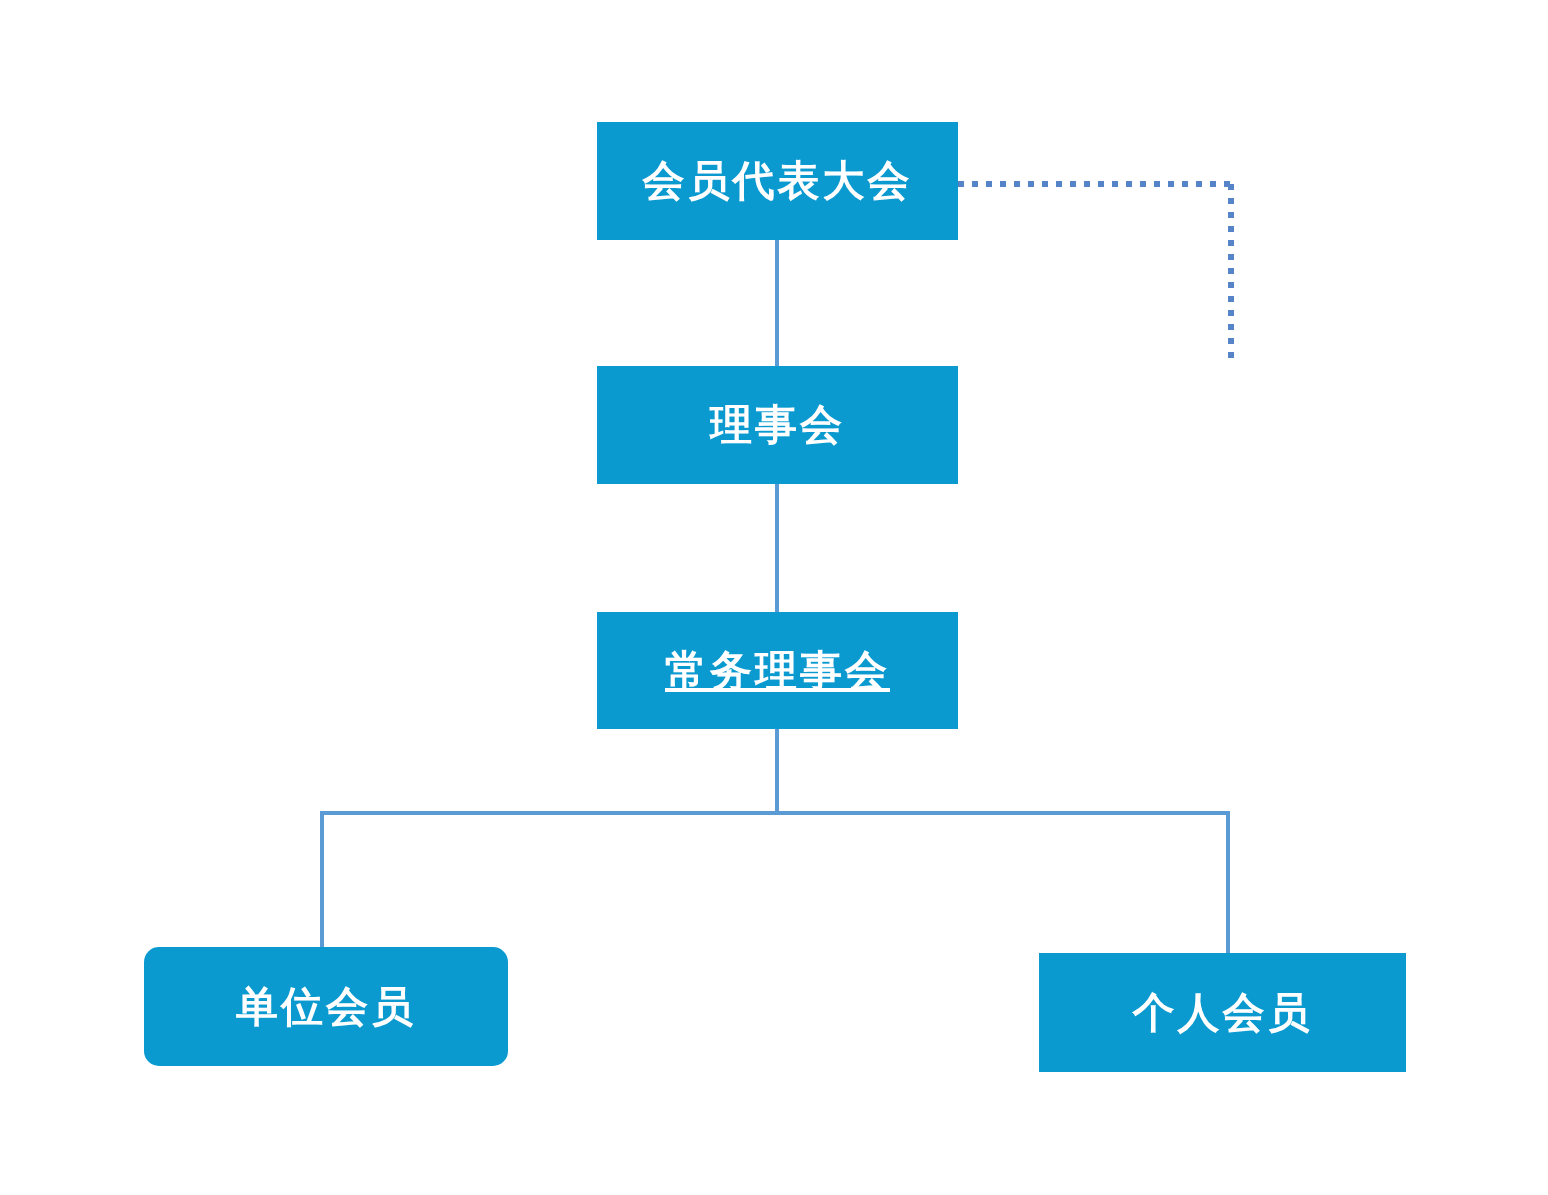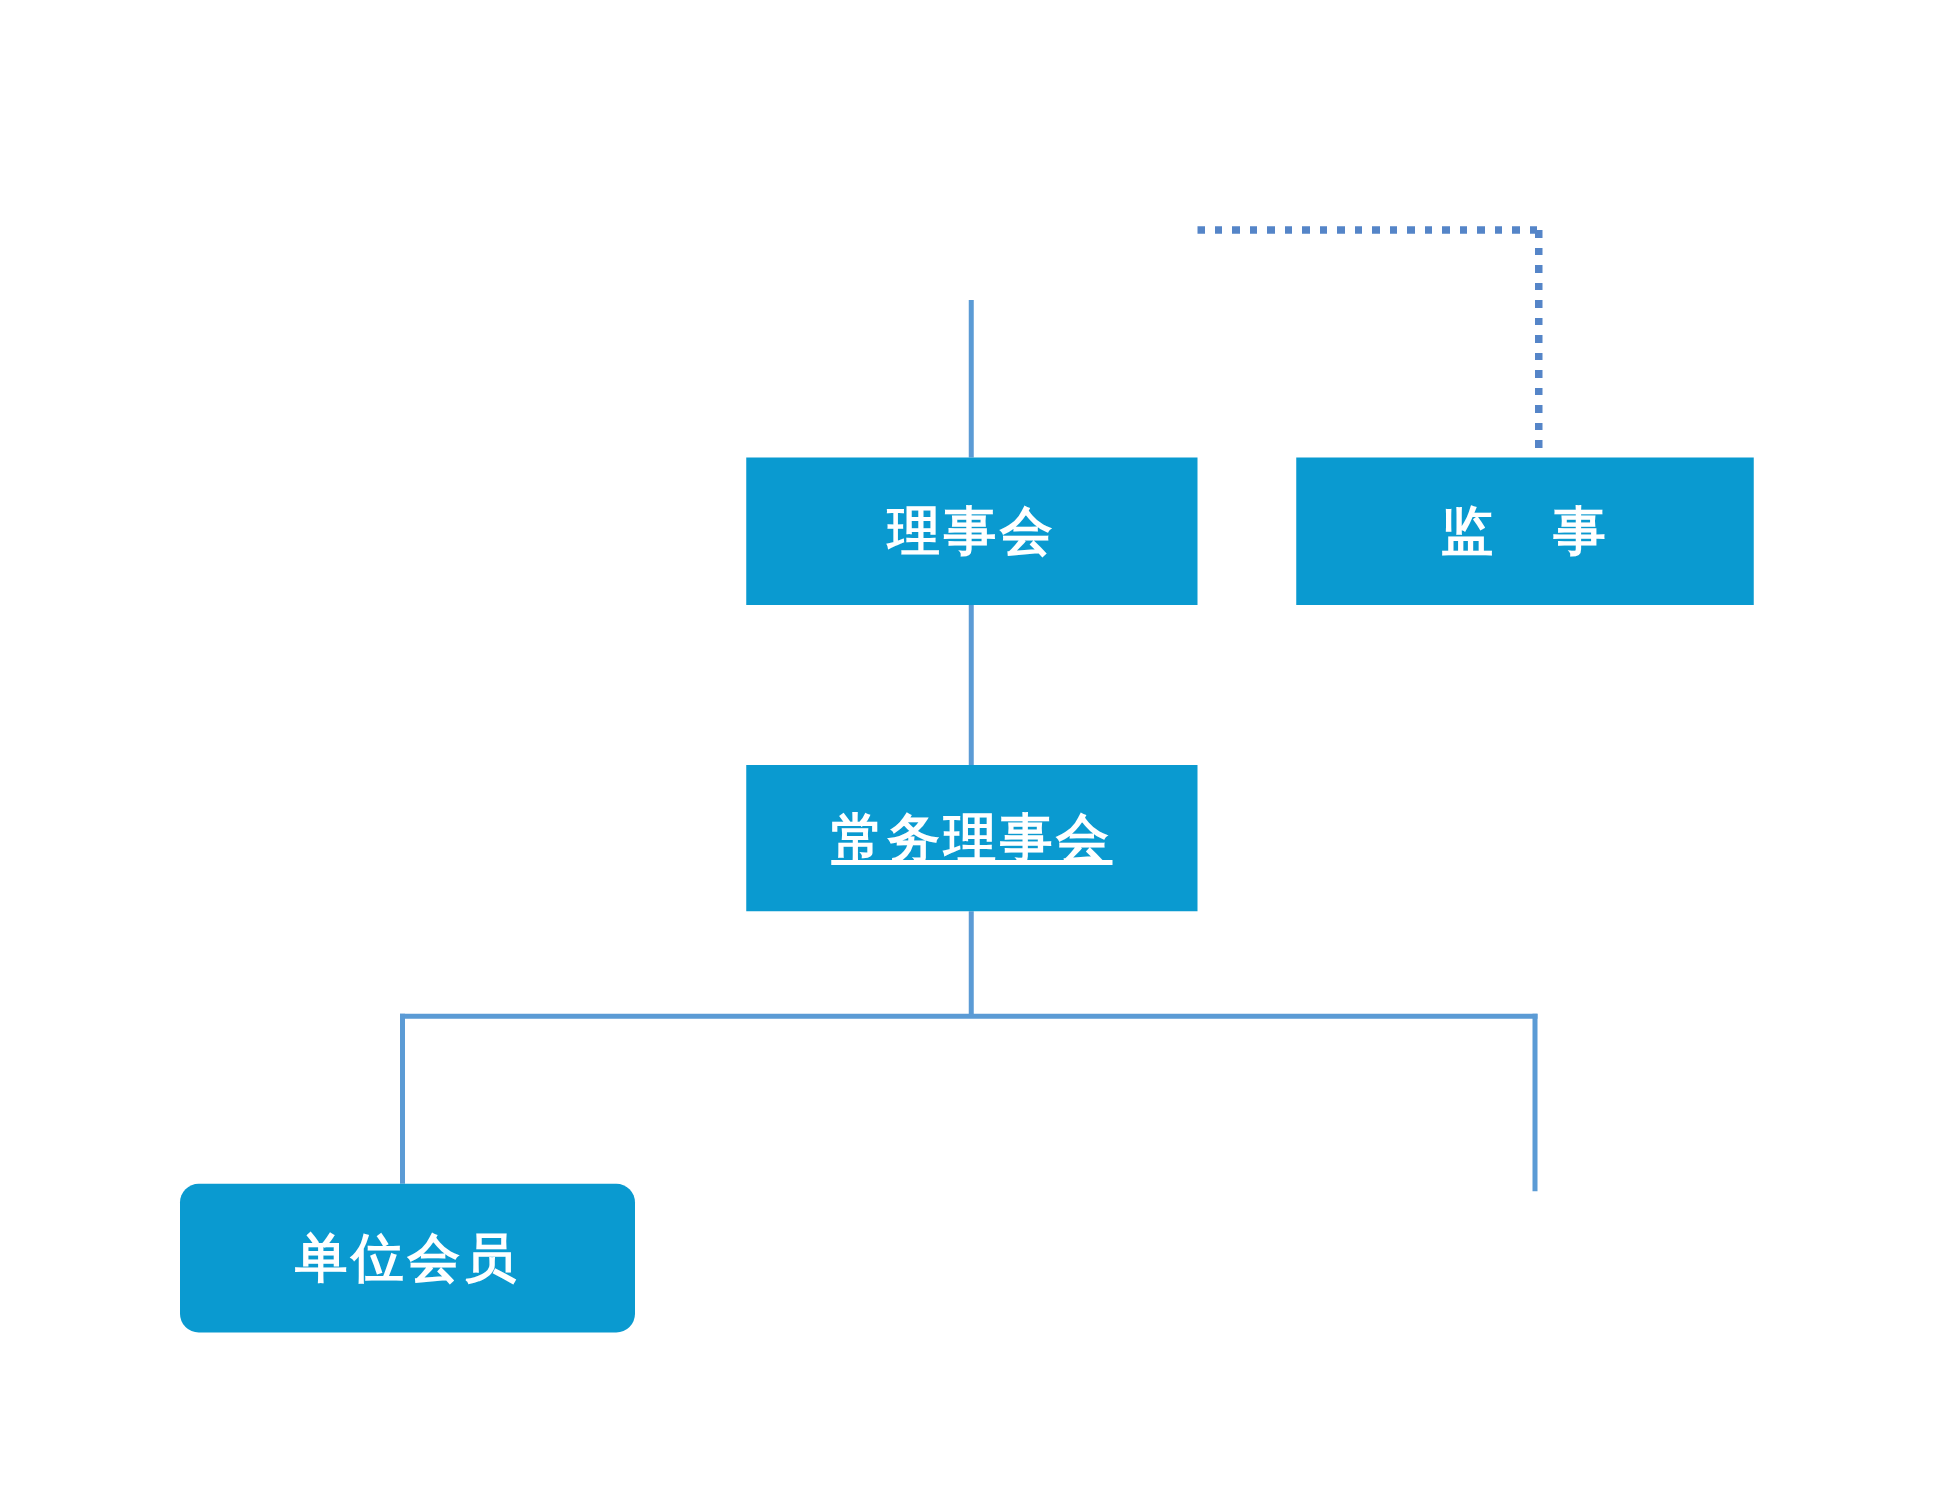--- a/index.html
+++ b/index.html
@@ -54,31 +54,34 @@
   <div class="line" style="left:775px; top:240px; width:4px; height:126px;"></div>
   <div class="line" style="left:775px; top:484px; width:4px; height:128px;"></div>
   <div class="line" style="left:775px; top:729px; width:4px; height:84px;"></div>
   <div class="line" style="left:320px; top:811px; width:910px; height:4px;"></div>
   <div class="line" style="left:320px; top:811px; width:4px; height:136px;"></div>
   <div class="line" style="left:1226px; top:811px; width:4px; height:142px;"></div>
 
   <div class="dotted-h" style="left:958px; top:181px; width:274px;"></div>
   <div class="dotted-v" style="left:1228px; top:184px; height:182px;"></div>
 
+  <div class="node" style="left:597px; top:122px; width:361px; height:118px;">
+    <span>会员代表大会</span>
+  </div>
 
   <div class="node" style="left:597px; top:366px; width:361px; height:118px;">
     <span>理事会</span>
   </div>
 
-  <div class="node" style="left:1037px; top:366px; width:366px; height:118px;">
-    <span>监　事</span>
-  </div>
 
   <div class="node" style="left:597px; top:612px; width:361px; height:117px;text-decoration:underline;">
     <span>常务理事会</span>
   </div>
 
   <div class="node" style="left:144px; top:947px; width:364px; height:119px;border-radius:15px;">
     <span>单位会员</span>
   </div>
 
+  <div class="node" style="left:1039px; top:953px; width:367px; height:119px;">
+    <span>个人会员</span>
+  </div>
 
 </div>
 
 </body></html>

